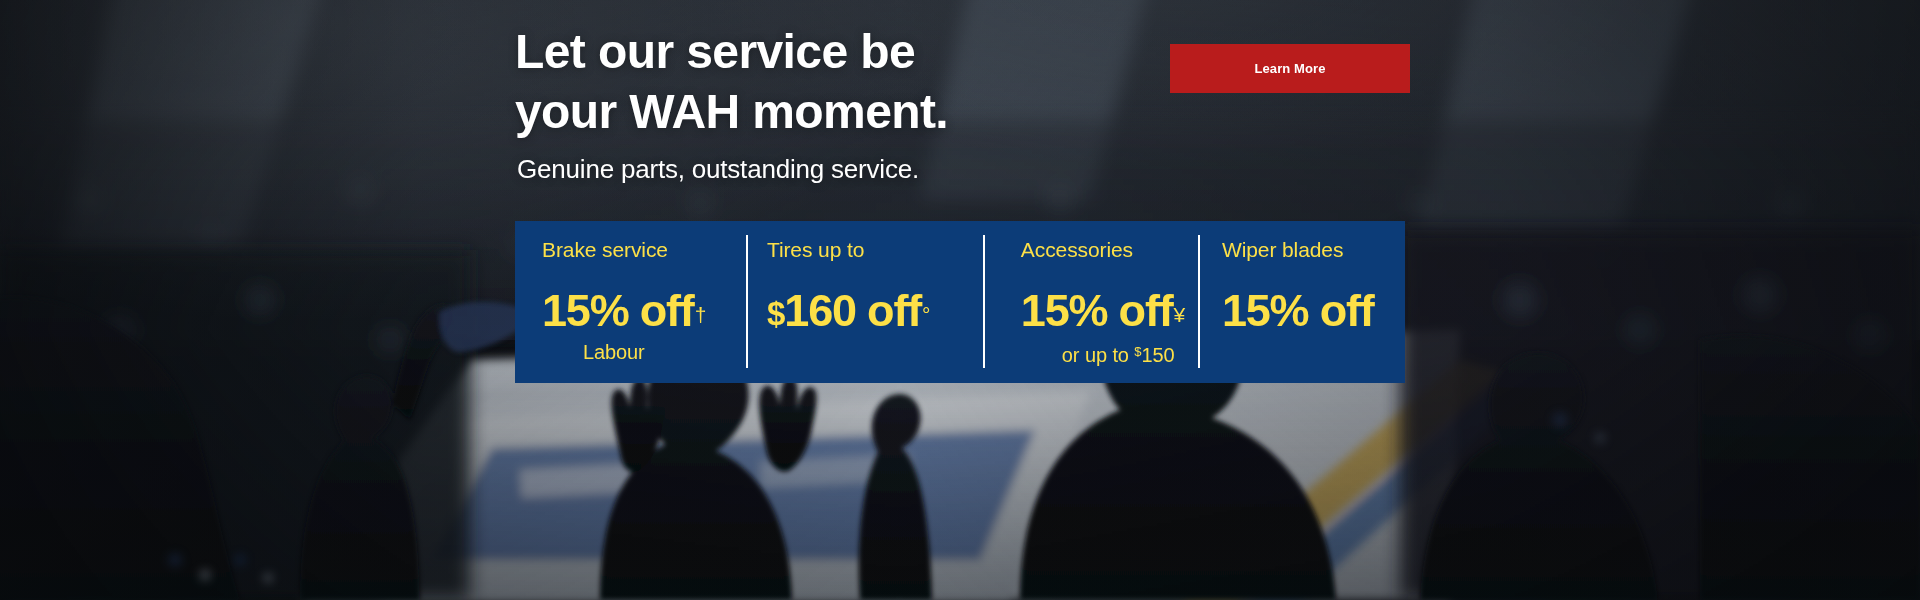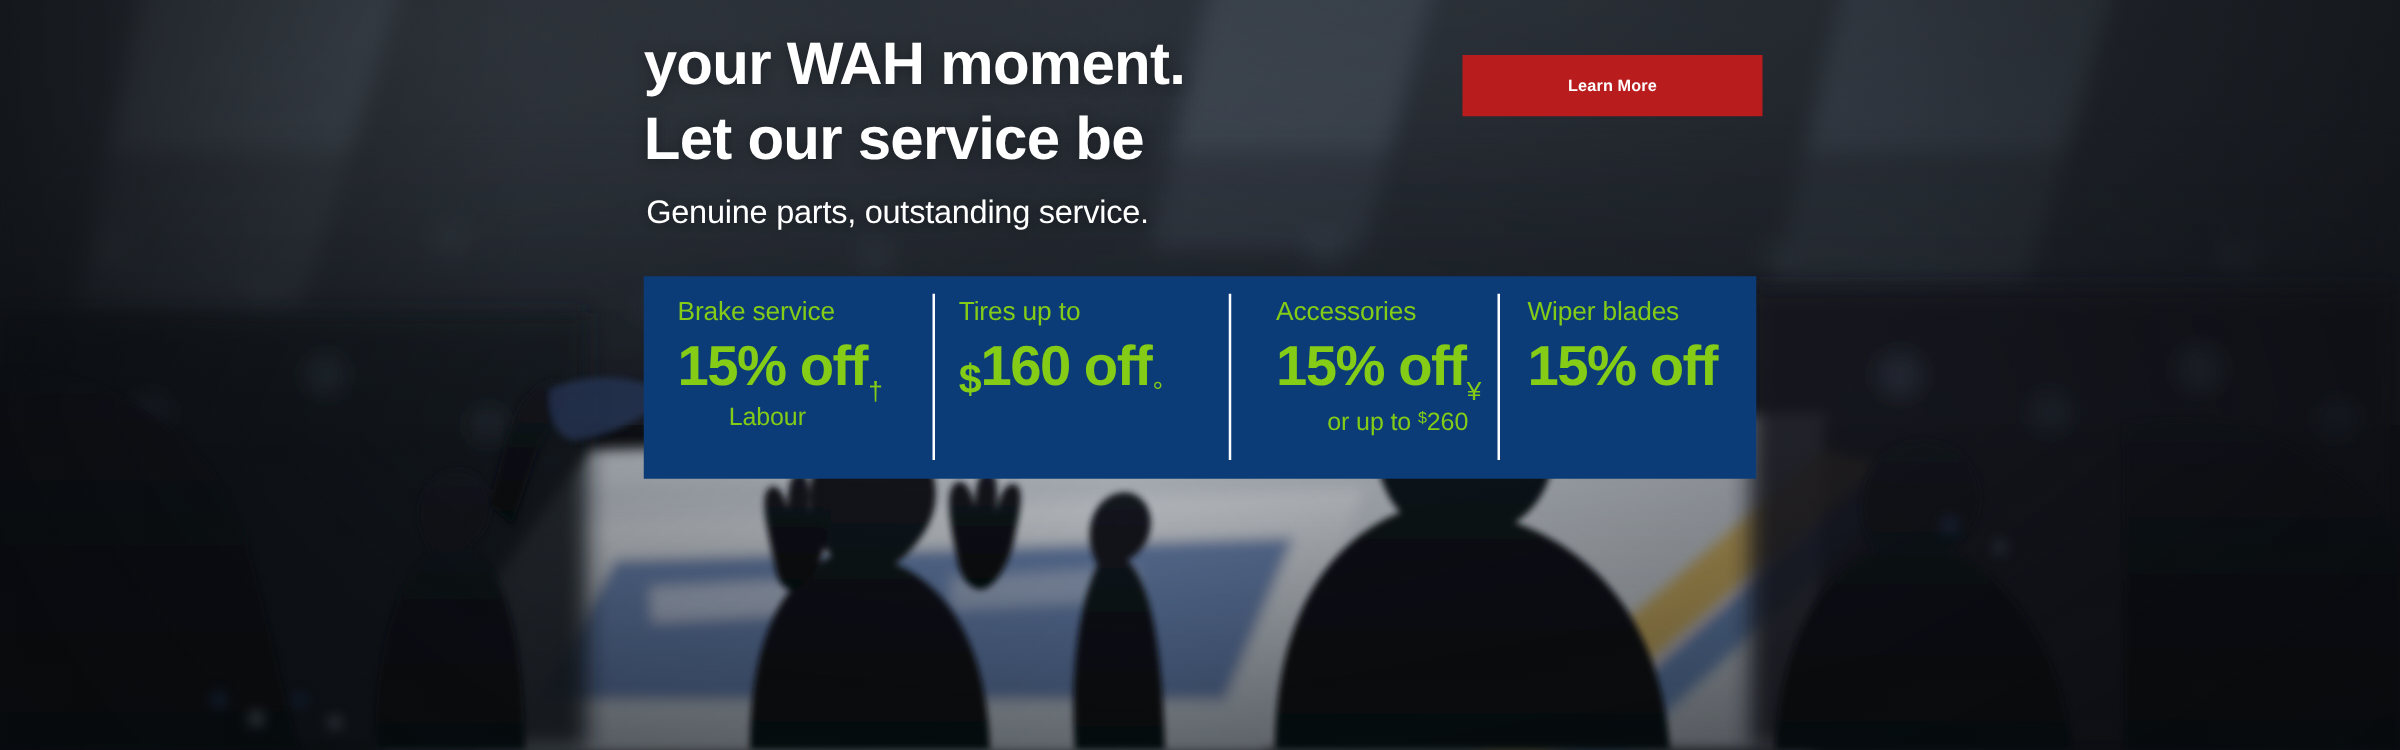--- a/index.html
+++ b/index.html
@@ -84,21 +84,21 @@
     background:#0c3c78;
     display:flex;
     align-items:stretch;
   }
   .offer {
     position:relative;
     display:flex;
     flex-direction:column;
     justify-content:flex-start;
     padding:16px 0 0 0;
-    color:#84cc16;
+    color:#fde047;
   }
   .offer.c0 { width:232px; padding-left:27px; }
   .offer.c1 { width:238px; padding-left:21px; }
   .offer.c2 { width:216px; padding-left:38px; }
   .offer.c3 { width:208px; padding-left:24px; }
 
   .offer + .offer::before {
     content:"";
     position:absolute;
     left:0; top:14px;
@@ -107,28 +107,28 @@
   }
 
   .offer-label {
     font-size:21px;
     font-weight:400;
     line-height:26px;
     letter-spacing:-.1px;
     white-space:nowrap;
   }
   .offer-value {
-    margin-top:2px;
+    margin-top:20px;
     font-size:45px;
     font-weight:700;
     line-height:55px;
     letter-spacing:-1.2px;
     white-space:nowrap;
     display:flex;
-    align-items:flex-end;
+    align-items:center;
   }
   .offer-value .dollar {
     font-size:33px;
     line-height:40px;
     font-weight:700;
     position:relative;
     top:3px;
     letter-spacing:-1px;
   }
   .offer-value .sup {
@@ -301,22 +301,22 @@
       </g>
     </svg>
 
     <div class="bg-haze"></div>
     <div class="bg-vignette"></div>
   </div>
 
   <div class="content">
 
     <h1 class="headline">
+      <span class="line">Let our service be</span>
       <span class="line">your WAH moment.</span>
-      <span class="line">Let our service be</span>
     </h1>
 
     <p class="subhead">Genuine parts, outstanding service.</p>
 
     <button class="cta">Learn More</button>
 
     <div class="offers">
 
       <div class="offer c0">
         <div class="offer-label">Brake service</div>
@@ -343,21 +343,21 @@
       </div>
 
       <div class="offer c2">
         <div class="offer-label">Accessories</div>
         <div class="offer-value">
           <span class="dollar"></span>
           <span>15% off</span>
           <span class="sup">¥</span>
         </div>
         <div class="offer-note">
-          <span>or up to </span><span class="sup-d">$</span><span>260</span>
+          <span>or up to </span><span class="sup-d">$</span><span>150</span>
         </div>
       </div>
 
       <div class="offer c3">
         <div class="offer-label">Wiper blades</div>
         <div class="offer-value">
           <span class="dollar"></span>
           <span>15% off</span>
           <span class="sup"></span>
         </div>

